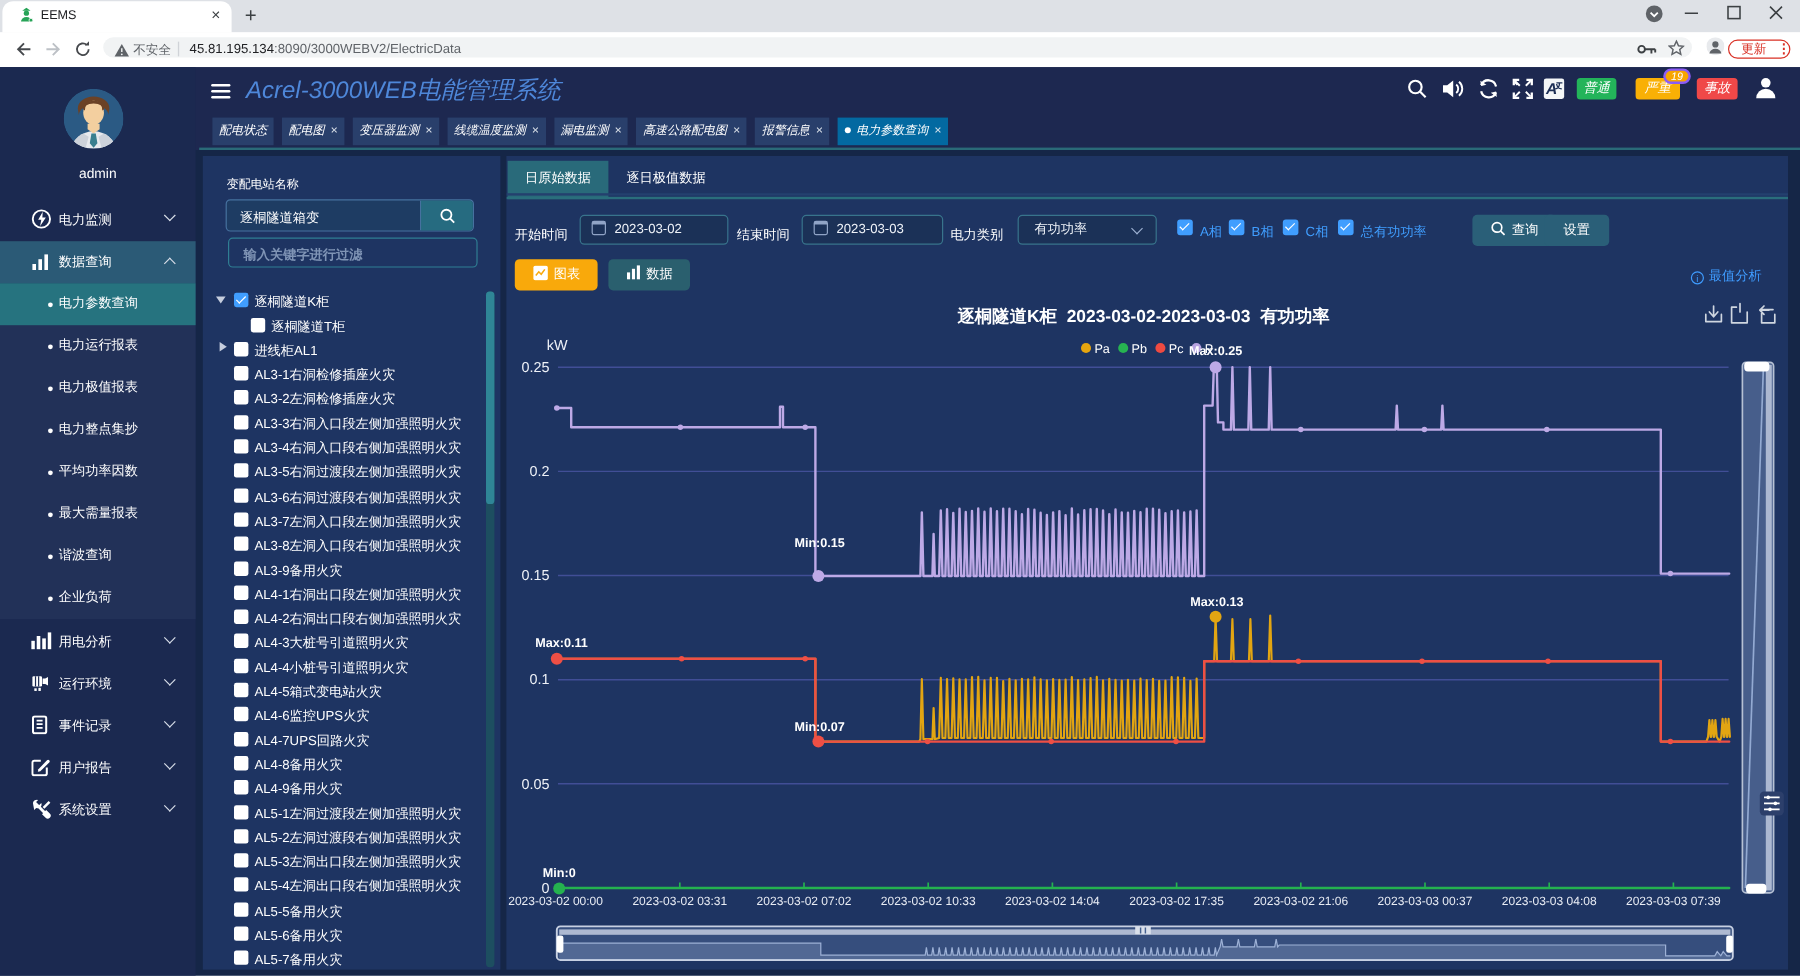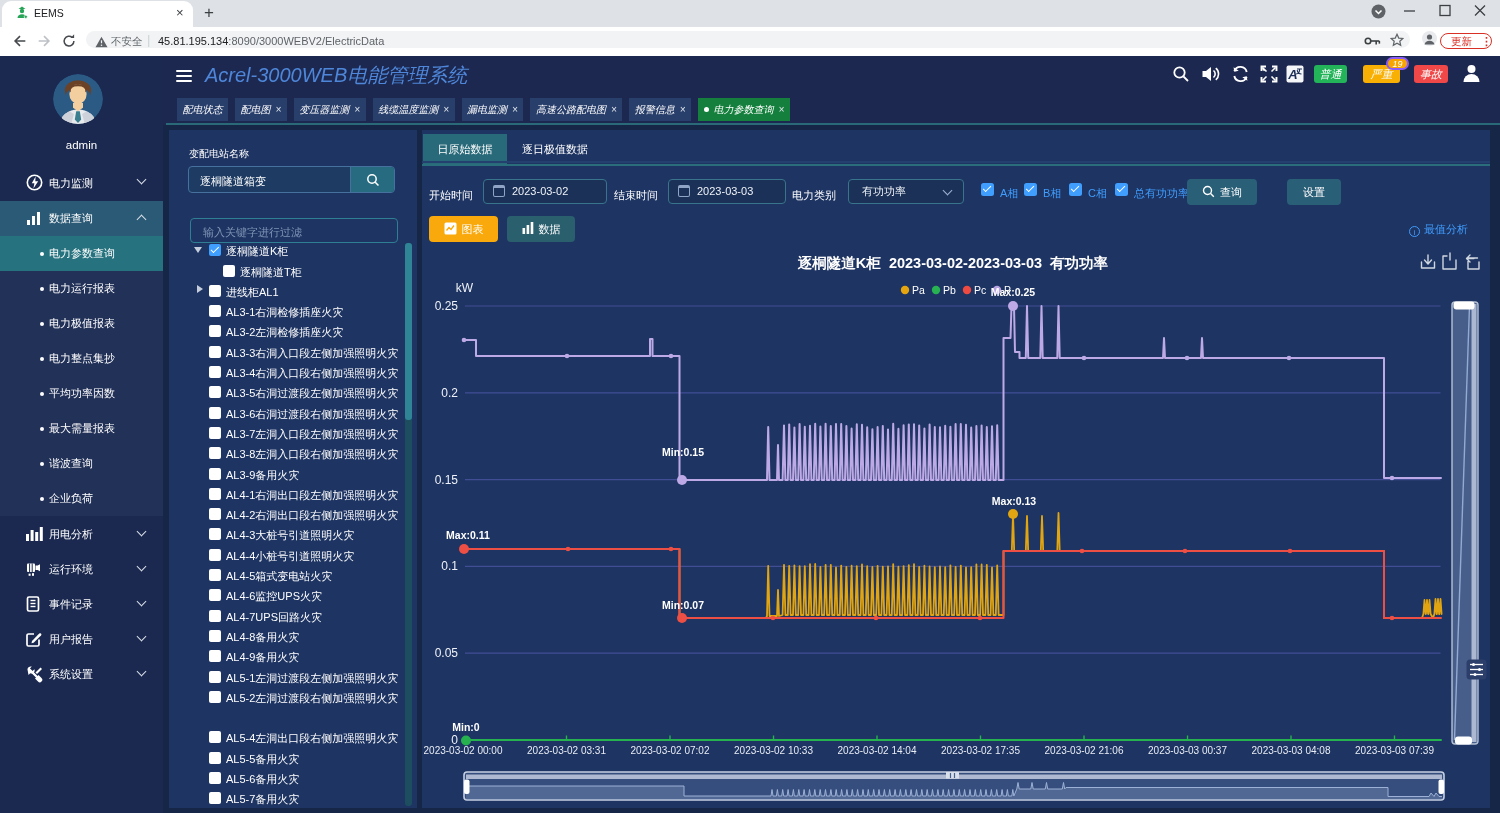--- a/index.html
+++ b/index.html
@@ -18,21 +18,21 @@
 #upd .t { position:absolute; left:10px; }
 #upd .d { position:absolute; left:40px; font-weight:bold; font-size:11px; }
 
 #app { position:absolute; left:0; top:56px; width:1500px; height:757px; background:#152647; }
 #header { position:absolute; left:0; top:0; width:1500px; height:69px; background:#1d2850;font-style:italic; }
 #hb { position:absolute; left:176px; top:14px; width:16px; height:12px; }
 #hb div { height:2.4px; background:#fff; margin-bottom:2.6px; border-radius:1px; }
 #title { position:absolute; left:205px; top:6px; font-size:20px; color:#4e87d9; }
 #chips { position:absolute; left:177px; top:42px; white-space:nowrap; }
 .chip { display:inline-block; height:23px; line-height:23px; background:#293f6b; color:#fff; font-size:10px; padding:0 5.5px; margin-right:7px; vertical-align:top; }
-.chip.active { background:#15803d; }
+.chip.active { background:#0369a1; }
 .chipx { margin-left:5px; font-size:10px; color:#dfe5ec; }
 .chipdot { display:inline-block; width:5px; height:5px; border-radius:3px; background:#fff; margin-right:5px; vertical-align:1px; }
 #divider { position:absolute; left:166px; top:67px; width:1334px; height:2px; background:#2a6a78; }
 
 .hic { position:absolute; top:9px; }
 .hbtn { position:absolute; top:9px; height:18px; line-height:18px; border-radius:3px; color:#fff; font-size:11px; text-align:center; }
 #badge19 { position:absolute; left:1386px; top:1px; width:23px; height:13px; background:#f7a500; border:2px solid #8b5cf6; border-radius:7px; color:#fff; font-size:9px; line-height:11px; text-align:center; }
 
 #sidebar { position:absolute; left:0; top:0; width:163px; height:757px; background:#1b2950; }
 #submenu { position:absolute; left:0; top:179.5px; width:163px; height:280px; background:#223158; }
@@ -47,23 +47,23 @@
 .chup { top:15px; transform:rotate(-135deg); }
 .subitem { position:absolute; left:0; width:163px; height:35px; line-height:35px; color:#fff; font-size:11px; padding-left:49px; }
 .subitem .dot { position:absolute; left:40px; top:16px; width:4px; height:4px; border-radius:2px; background:#fff; }
 .subitem.active { background:#26737f; }
 
 #tree { position:absolute; left:169px; top:74px; width:248px; height:678px; background:#1e3462; overflow:hidden; }
 #tlabel { position:absolute; left:20px; top:17px; color:#fff; font-size:10px; }
 #searchbox { position:absolute; left:19px; top:36px; width:207px; height:27px; border:1px solid #46719f; border-radius:4px; background:#1e3c63; }
 #searchtxt { position:absolute; left:11px; top:7px; color:#fff; font-size:11px; }
 #searchbtn { position:absolute; right:0; top:0; width:44px; height:25px; background:#266b80; border-left:1px solid #46719f; border-radius:0 3px 3px 0; }
-#filterbox { position:absolute; left:21px; top:88px; width:208px; height:25px; border:1px solid #2f7e93; border-radius:4px; }
+#filterbox { position:absolute; left:21px; top:68px; width:208px; height:25px; border:1px solid #2f7e93; border-radius:4px;font-weight:bold; }
 #filtertxt { position:absolute; left:12px; top:6px; color:#7f94b5; font-size:11px; }
-.trow { position:absolute; left:-169px; width:414px; height:20px;margin-left:14px; }
+.trow { position:absolute; left:-169px; width:414px; height:20px; }
 .cb { position:absolute; top:4px; width:12px; height:12px; border-radius:2px; }
 .cboff { background:#fff; }
 .cbon { background:#409eff; }
 .cbon:after { content:""; position:absolute; left:3.8px; top:1px; width:3.2px; height:6.5px; border-right:1.5px solid #fff; border-bottom:1.5px solid #fff; transform:rotate(45deg); }
 .tlabel { position:absolute; top:4px; color:#fff; font-size:11px; white-space:nowrap; }
 .tar { position:absolute; width:0; height:0; }
 .tdown { left:180px; top:7px; border-left:4.5px solid transparent; border-right:4.5px solid transparent; border-top:6px solid #c6cede; }
 .tright { left:183px; top:4.5px; border-top:4.5px solid transparent; border-bottom:4.5px solid transparent; border-left:6px solid #c6cede; }
 #tscroll { position:absolute; left:236px; top:113px; width:7px; height:563px; border-radius:3px; background:#1d4e60; }
 #tthumb { position:absolute; left:236px; top:113px; width:7px; height:177px; border-radius:3px; background:#2f8596; }
@@ -394,20 +394,24 @@
         <span class="tlabel" style="left:212px">AL4-9备用火灾</span>
       </div>
 <div class="trow" style="top:536.5px">
         <span class="cb cboff" style="left:195px"></span>
         <span class="tlabel" style="left:212px">AL5-1左洞过渡段左侧加强照明火灾</span>
       </div>
 <div class="trow" style="top:556.8px">
         <span class="cb cboff" style="left:195px"></span>
         <span class="tlabel" style="left:212px">AL5-2左洞过渡段右侧加强照明火灾</span>
       </div>
+<div class="trow" style="top:577.1px">
+        <span class="cb cboff" style="left:195px"></span>
+        <span class="tlabel" style="left:212px">AL5-3左洞出口段左侧加强照明火灾</span>
+      </div>
 <div class="trow" style="top:597.4px">
         <span class="cb cboff" style="left:195px"></span>
         <span class="tlabel" style="left:212px">AL5-4左洞出口段右侧加强照明火灾</span>
       </div>
 <div class="trow" style="top:617.7px">
         <span class="cb cboff" style="left:195px"></span>
         <span class="tlabel" style="left:212px">AL5-5备用火灾</span>
       </div>
 <div class="trow" style="top:638.0px">
         <span class="cb cboff" style="left:195px"></span>
@@ -432,21 +436,21 @@
     <span class="flabel" style="left:370px">电力类别</span>
     <div class="finput" style="left:426px;width:116px;padding-left:13px">有功功率<span class="selarrow"></span></div>
     <span class="ckb" style="left:559px"></span>
       <span class="cklabel" style="left:578px">A相</span>
     <span class="ckb" style="left:602px"></span>
       <span class="cklabel" style="left:621px">B相</span>
     <span class="ckb" style="left:647px"></span>
       <span class="cklabel" style="left:666px">C相</span>
     <span class="ckb" style="left:693px"></span>
       <span class="cklabel" style="left:712px">总有功功率</span>
-    <div class="tealbtn" style="left:765px;width:70px"><svg style="vertical-align:-2px;margin-right:5px" width="13" height="13" viewBox="0 0 13 13">
+    <div class="tealbtn" style="left:805px;width:70px"><svg style="vertical-align:-2px;margin-right:5px" width="13" height="13" viewBox="0 0 13 13">
           <circle cx="5.5" cy="5.5" r="4" fill="none" stroke="#fff" stroke-width="1.4"></circle>
           <line x1="8.6" y1="8.6" x2="11.8" y2="11.8" stroke="#fff" stroke-width="1.4"></line>
         </svg>查询</div>
     <div class="tealbtn" style="left:865px;width:54px">设置</div>
     <div id="btnchart"><svg style="vertical-align:-2px;margin-right:5px" width="13" height="13" viewBox="0 0 13 13">
           <rect x="0.5" y="0.5" width="12" height="12" rx="1.5" fill="#fff"></rect>
           <path d="M2.5 8.5 l2.5-3 2 2 3-4" stroke="#f9a90b" stroke-width="1.3" fill="none"></path>
         </svg>图表</div>
     <div id="btndata"><svg style="vertical-align:-1px;margin-right:5px" width="12" height="12" viewBox="0 0 12 12">
           <rect x="0.5" y="6" width="2.6" height="6" fill="#fff"></rect>

